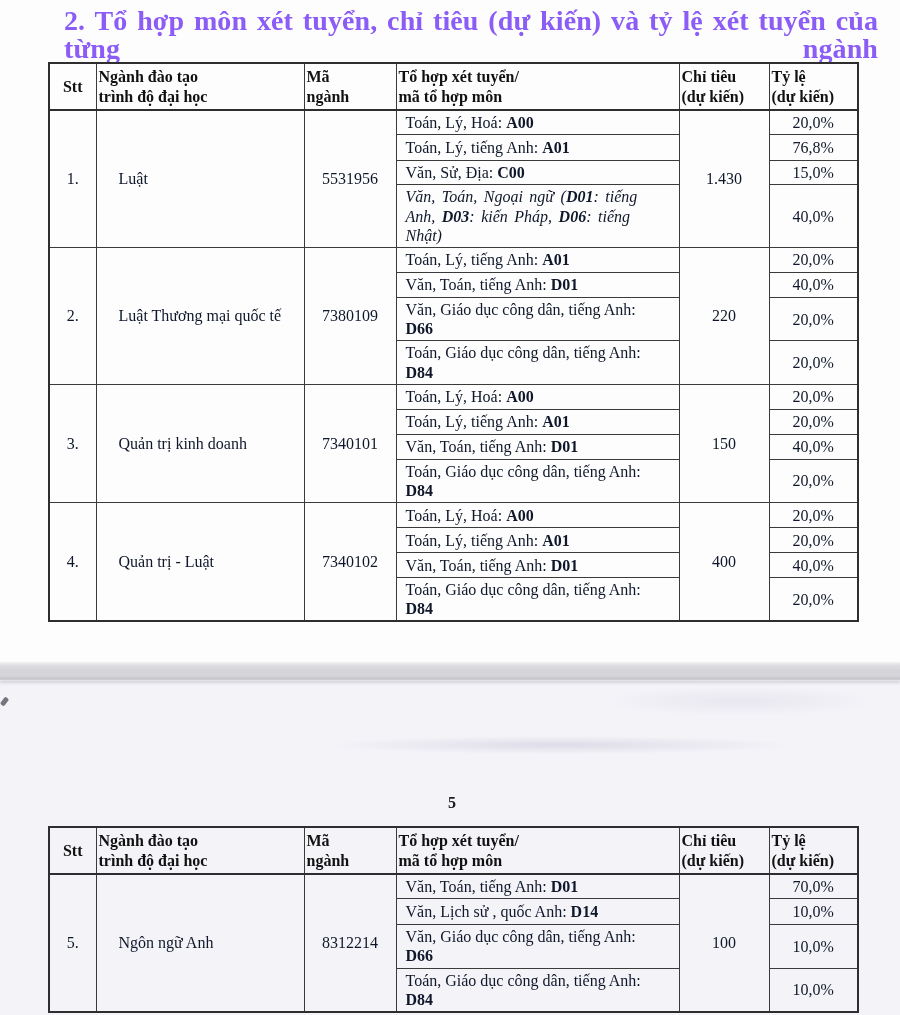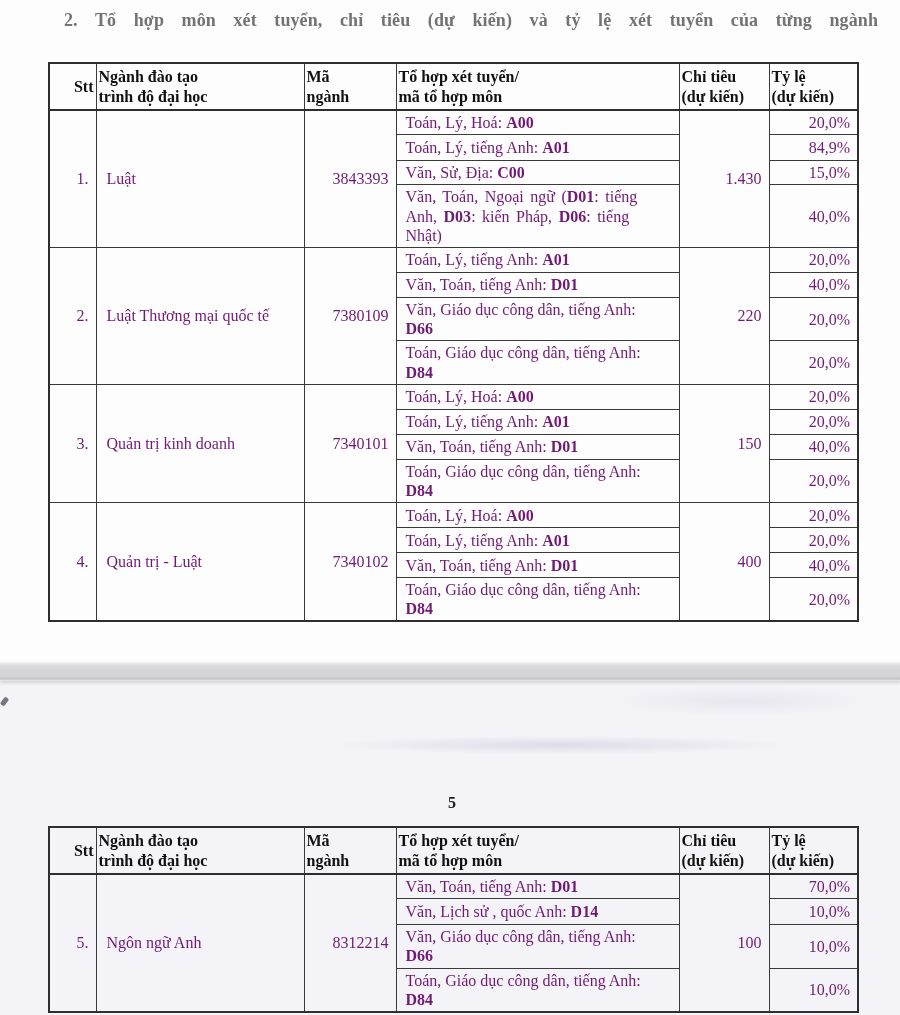--- a/index.html
+++ b/index.html
@@ -15,39 +15,39 @@
   .smudge2{position:absolute;left:600px;top:686px;width:280px;height:30px;
     background:radial-gradient(ellipse at center,rgba(200,198,215,.28),rgba(200,198,215,0) 70%);}
   .speck{position:absolute;left:2px;top:697px;width:5px;height:9px;background:#4c4c58;
     transform:rotate(38deg);border-radius:2px;opacity:.75;}
   
   .band{position:absolute;left:0;top:662px;width:900px;height:19px;
     background:linear-gradient(to bottom,#f2f2f3 0%,#dddde0 20%,#d5d5d9 45%,#d6d6da 72%,#c3c3c9 90%,#f0f0f3 100%);
     box-shadow:0 2px 3px rgba(120,120,135,.25);}
   
   .doc-title{position:absolute;left:64px;top:7px;width:814px;
-    font-size:18px;font-weight:bold;line-height:27.5px;letter-spacing:.1px;color:#737373;}
+    font-size:28px;font-weight:bold;line-height:27.5px;letter-spacing:.1px;color:#8b5cf6;}
   .doc-title .l1{text-align:justify;text-align-last:justify;}
   
   .page-num{position:absolute;left:448px;top:794px;font-size:16px;font-weight:bold;color:#1a1a1a;}
   
   table.adm{position:absolute;left:48px;border-collapse:collapse;table-layout:fixed;width:810px;
     border:2px solid #2e2e2e;background:transparent;}
   #table1{top:62px;}
   #table2{top:826px;}
   th,td{border:1px solid #3a3a3a;overflow:hidden;}
   th{font-weight:bold;font-size:16px;line-height:1.22;text-align:left;vertical-align:middle;
      padding:3px 2px;border-bottom-width:2px;border-bottom-color:#2e2e2e;color:#111;}
-  td{font-size:16px;line-height:1.2;vertical-align:middle;padding:1px 7px;color:#701a75;}
-  .c-stt,.c-ma,.c-chitieu,.c-tyle{text-align:right;}
-  .c-nganh{text-align:left;padding-left:10px;margin-left:44px;}
+  td{font-size:16px;line-height:1.2;vertical-align:middle;padding:1px 7px;color:#0f172a;}
+  .c-stt,.c-ma,.c-chitieu,.c-tyle{text-align:center;}
+  .c-nganh{text-align:left;padding-left:22px;margin-left:44px;}
   .c-tohop{text-align:justify;padding:2px 8px 2px 9px;}
   .c-tohop b{font-weight:bold;}
   b.blk{display:block;}
-  .sp{word-spacing:2.5px;}
+  .sp{word-spacing:2.5px;font-style:italic;}
   .hd1{height:43px;}.hd2{height:46px;}
   .h23{height:23px;}.h24{height:24px;}.h25{height:25px;}.h26{height:26px;}
   .h32{height:32px;}.h35{height:35px;}.h38{height:38px;}.h42{height:42px;}.h56{height:56px;}
 </style>
 </head>
 <body>
 
 <div class="page2-bg"></div>
 <div class="smudge1"></div>
 <div class="smudge2"></div>
@@ -90,28 +90,28 @@
           <div>Tỷ lệ</div>
           <div>(dự kiến)</div>
         </th>
     </tr>
   </thead>
   <tbody>
 
     <tr class="h24">
       <td class="c-stt" rowspan="4">1.</td>
       <td class="c-nganh" rowspan="4">Luật</td>
-      <td class="c-ma" rowspan="4">3843393</td>
+      <td class="c-ma" rowspan="4">5531956</td>
       <td class="c-tohop"><span>Toán, Lý, Hoá: </span><b>A00</b></td>
       <td class="c-chitieu" rowspan="4">1.430</td>
       <td class="c-tyle">20,0%</td>
     </tr>
     <tr class="h26">
       <td class="c-tohop"><span>Toán, Lý, tiếng Anh: </span><b>A01</b></td>
-      <td class="c-tyle">84,9%</td>
+      <td class="c-tyle">76,8%</td>
     </tr>
     <tr class="h24">
       <td class="c-tohop"><span>Văn, Sử, Địa: </span><b>C00</b></td>
       <td class="c-tyle">15,0%</td>
     </tr>
     <tr class="h56">
       <td class="c-tohop sp"><span>Văn, Toán, Ngoại ngữ (</span><b>D01</b><span>: tiếng</span><br><span>Anh, </span><b>D03</b><span>: kiến Pháp, </span><b>D06</b><span>: tiếng</span><br><span>Nhật)</span></td>
       <td class="c-tyle">40,0%</td>
     </tr>
 

